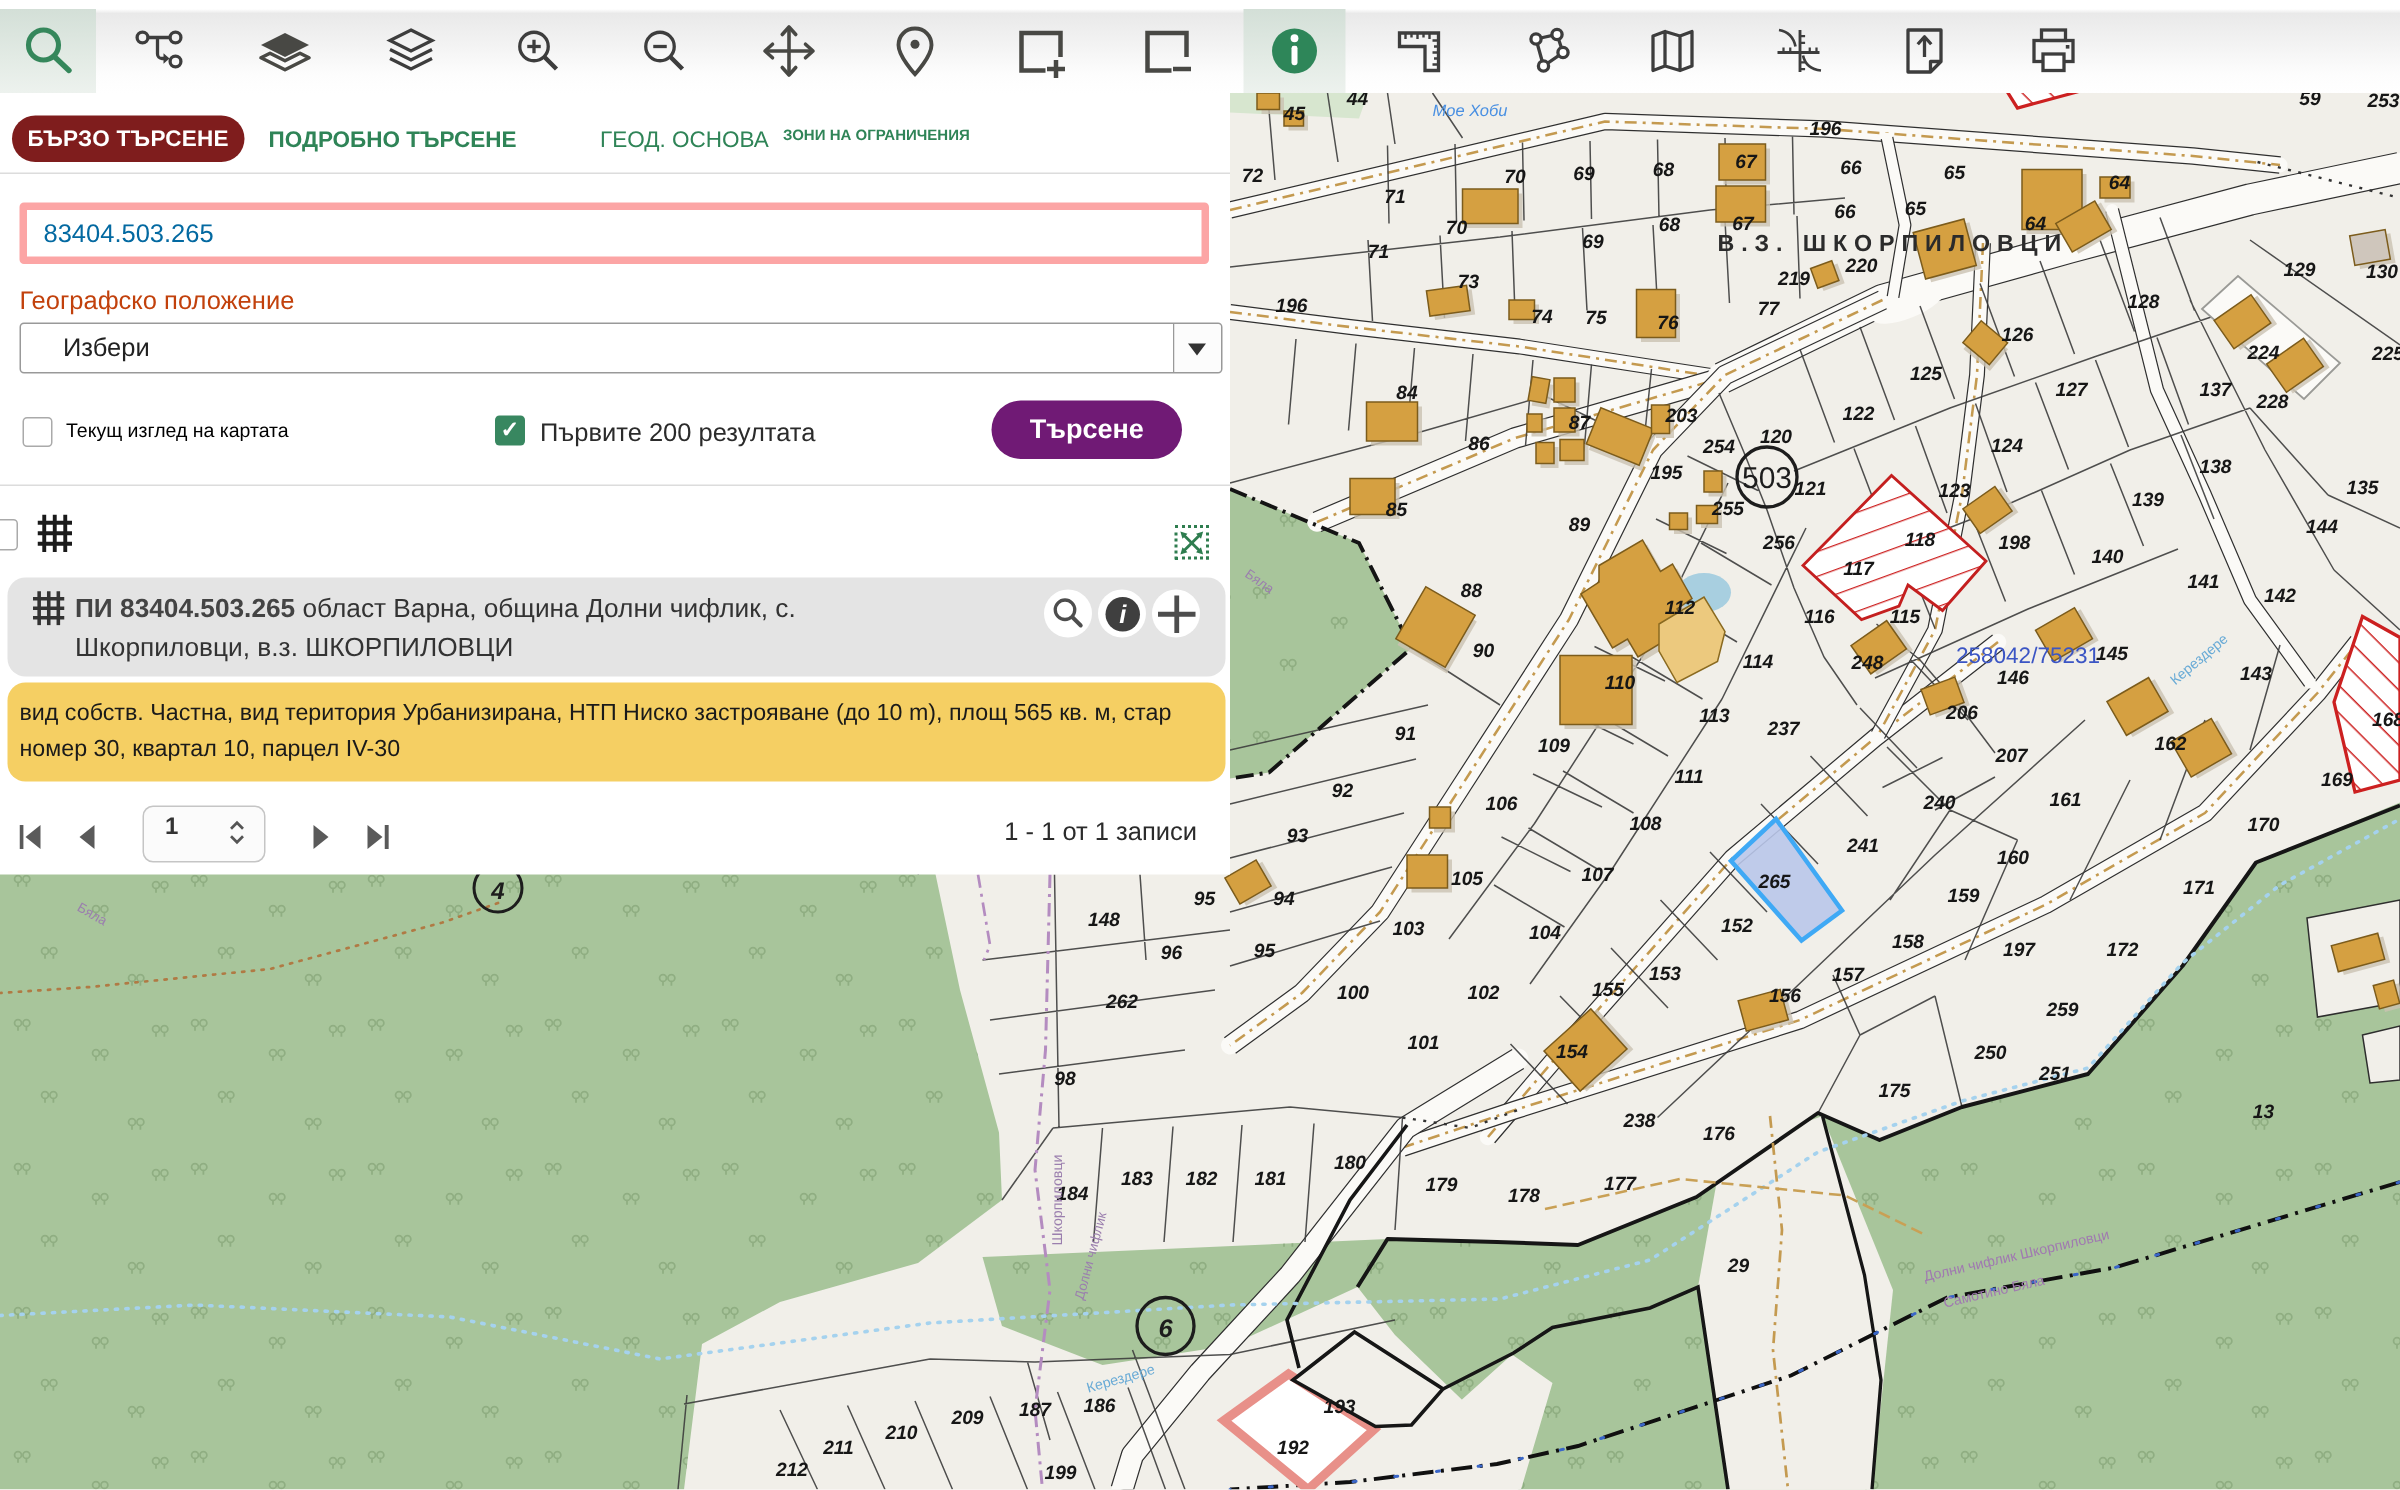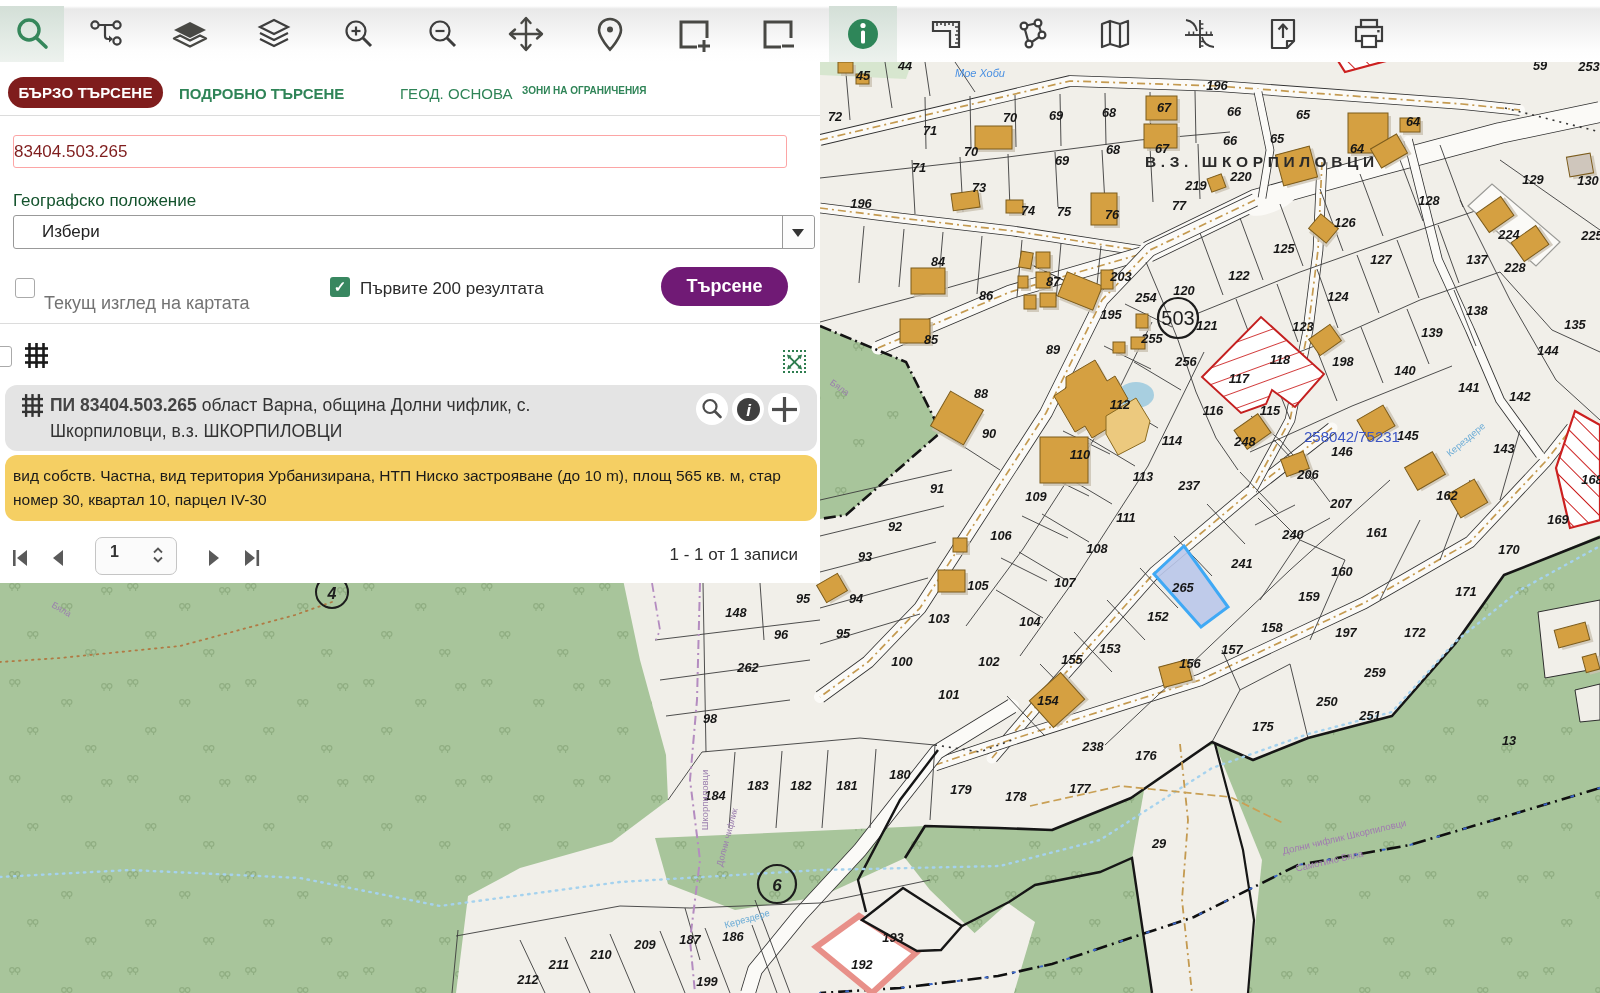--- a/index.html
+++ b/index.html
@@ -489,30 +489,30 @@
       </div>
 </div>
 
 <div style="position:absolute;left:0;top:62px;width:820px;height:521px;background:#ffffff;font-family:'Liberation Sans',sans-serif">
   <div style="position:absolute;left:8px;top:15px;width:155px;height:31px;background:#7f1d1d;border-radius:16px;color:#fff;font-size:15px;font-weight:bold;display:flex;align-items:center;justify-content:center;letter-spacing:0.2px">БЪРЗО ТЪРСЕНЕ</div>
   <div style="position:absolute;left:179px;top:23px;color:#2f8457;font-size:15px;font-weight:bold">ПОДРОБНО ТЪРСЕНЕ</div>
   <div style="position:absolute;left:400px;top:23px;color:#2f8457;font-size:15px;font-weight:normal">ГЕОД. ОСНОВА</div>
   <div style="position:absolute;left:522px;top:23px;color:#2f8457;font-size:10px;font-weight:bold">ЗОНИ НА ОГРАНИЧЕНИЯ</div>
   <div style="position:absolute;left:0;top:53px;width:820px;height:1px;background:#dcdcdc"></div>
 
-  <div style="position:absolute;left:13px;top:73px;width:772px;height:31px;border:1px solid #fca5a5;border-radius:3px;font-size:17px;color:#7f1d1d;line-height:31px;">83404.503.265</div>
-  <div style="position:absolute;left:13px;top:129px;font-size:17px;color:#14532d">Географско положение</div>
+  <div style="position:absolute;left:13px;top:73px;width:772px;height:31px;border:5px solid #fca5a5;border-radius:3px;font-size:17px;color:#0369a1;line-height:31px;padding-left:11px">83404.503.265</div>
+  <div style="position:absolute;left:13px;top:129px;font-size:17px;color:#c2410c">Географско положение</div>
   <div style="position:absolute;left:13px;top:153px;width:772px;height:32px;border:1px solid #999;border-radius:3px;font-size:17px;color:#222;line-height:32px;padding-left:28px">Избери
     <div style="position:absolute;right:0;top:0;width:31px;height:32px;border-left:1px solid #999;background:#fcfcfc;border-radius:0 3px 3px 0">
       <div style="position:absolute;left:9px;top:13px;width:0;height:0;border-left:6.5px solid transparent;border-right:6.5px solid transparent;border-top:8px solid #333"></div>
     </div>
   </div>
 
   <div style="position:absolute;left:15px;top:216px;width:18px;height:18px;border:1px solid #aaa;border-radius:3px"></div>
-  <div style="position:absolute;left:44px;top:231px;font-size:18px;color:#737373">Текущ изглед на картата</div>
+  <div style="position:absolute;left:44px;top:217px;font-size:13px;color:#000000">Текущ изглед на картата</div>
   <div style="position:absolute;left:330px;top:215px;width:20px;height:20px;background:#388760;border-radius:3px;color:#fff;text-align:center;line-height:20px;font-size:15px;font-weight:bold">✓</div>
   <div style="position:absolute;left:360px;top:217px;font-size:17px;color:#2b2b2b">Първите 200 резултата</div>
   <div style="position:absolute;left:661px;top:205px;width:127px;height:39px;background:#701a75;border-radius:20px;color:#fff;font-size:18px;font-weight:bold;display:flex;align-items:center;justify-content:center">Търсене</div>
 
   <div style="position:absolute;left:0;top:261px;width:820px;height:1px;background:#dcdcdc"></div>
 
   <div style="position:absolute;left:-9px;top:284px;width:19px;height:19px;border:1px solid #aaa;border-radius:3px"></div>
   <div style="position:absolute;left:25px;top:281px"><svg width="23" height="25" viewBox="0 0 23 25">
           <g stroke="#1a1a1a" stroke-width="2.6">
             <line x1="4.5" y1="0" x2="4.5" y2="25"></line>

